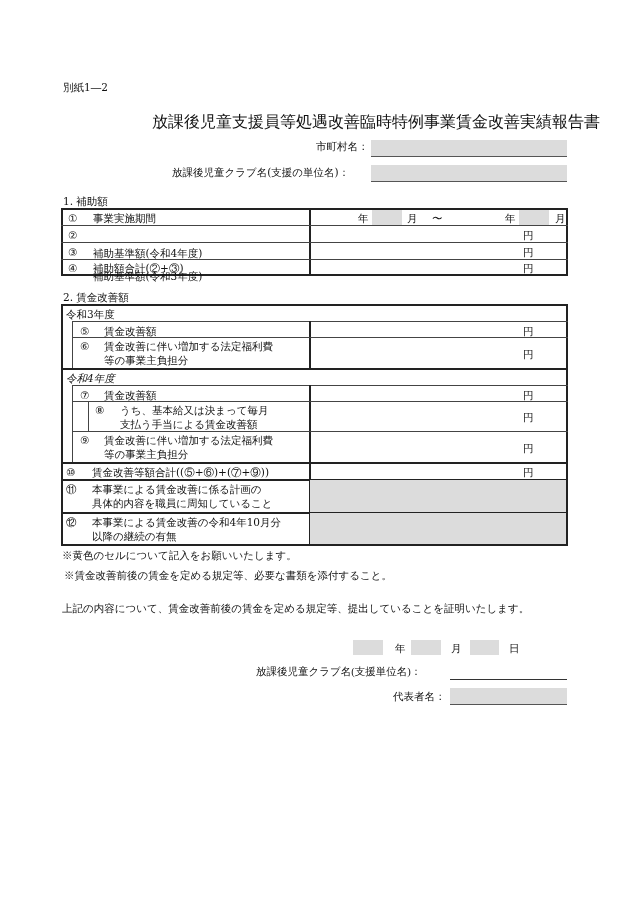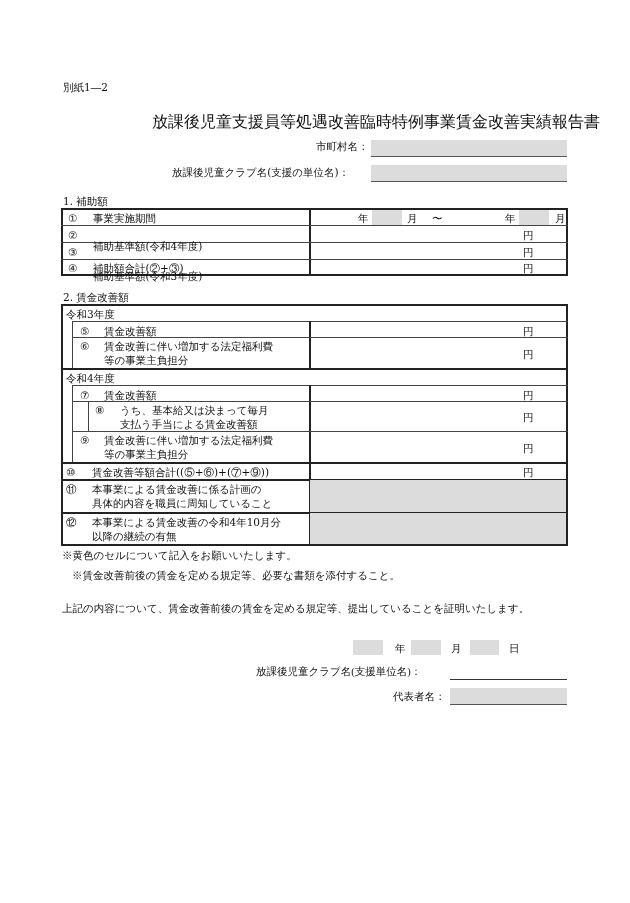--- a/index.html
+++ b/index.html
@@ -44,21 +44,21 @@
 <div class="cell" style="left:432px;top:212px;">〜</div>
 <div class="cell" style="left:505px;top:212px;">年</div>
 <div class="gcell" style="left:519px;top:210px;width:30px;height:15px;"></div>
 <div class="cell" style="left:555px;top:212px;">月</div>
 
 <div class="cell" style="left:68px;top:229px;">②</div>
 <div class="cell" style="left:93px;top:229px;margin-top:41px;">補助基準額(令和3年度)</div>
 <div class="cell" style="left:523px;top:229px;">円</div>
 
 <div class="cell" style="left:68px;top:246px;">③</div>
-<div class="cell" style="left:93px;top:240px;text-align:right;">補助基準額(令和4年度)</div>
+<div class="cell" style="left:93px;top:247px;text-align:right;">補助基準額(令和4年度)</div>
 <div class="cell" style="left:523px;top:246px;">円</div>
 
 <div class="cell" style="left:68px;top:262px;">④</div>
 <div class="cell" style="left:93px;top:262px;">補助額合計(②+③)</div>
 <div class="cell" style="left:523px;top:262px;">円</div>
 
 <div class="abs" style="left:63px;top:292px;">2. 賃金改善額</div>
 
 <div class="tbl" style="left:61px;top:304px;width:507px;height:242px;"></div>
 
@@ -72,21 +72,21 @@
 <div class="cell" style="left:104px;top:325px;">賃金改善額</div>
 <div class="cell" style="left:523px;top:325px;">円</div>
 
 <div class="cell" style="left:80px;top:340px;">⑥</div>
 <div class="cell" style="left:104px;top:340px;">賃金改善に伴い増加する法定福利費</div>
 <div class="cell" style="left:104px;top:354px;">等の事業主負担分</div>
 <div class="cell" style="left:523px;top:348px;">円</div>
 
 <div class="hl thick" style="left:61px;top:368px;width:507px;"></div>
 
-<div class="cell" style="left:66px;top:372px;">令和4年度</div>
+<div class="cell" style="left:66px;top:372px;font-style:italic;">令和4年度</div>
 <div class="hl" style="left:72px;top:385px;width:496px;"></div>
 <div class="vl" style="left:72px;top:385px;height:78px;"></div>
 <div class="vl thick" style="left:309px;top:385px;height:78px;"></div>
 <div class="hl" style="left:72px;top:401px;width:496px;"></div>
 <div class="vl" style="left:88px;top:401px;height:30px;"></div>
 <div class="hl" style="left:72px;top:431px;width:496px;"></div>
 
 <div class="cell" style="left:80px;top:389px;">⑦</div>
 <div class="cell" style="left:104px;top:389px;">賃金改善額</div>
 <div class="cell" style="left:523px;top:389px;">円</div>
@@ -116,21 +116,21 @@
 <div class="cell" style="left:92px;top:497px;">具体的内容を職員に周知していること</div>
 
 <div class="hl thick" style="left:61px;top:512px;width:507px;"></div>
 
 <div class="gcell" style="left:310px;top:513px;width:256px;height:31px;"></div>
 <div class="cell" style="left:66px;top:516px;">⑫</div>
 <div class="cell" style="left:92px;top:516px;">本事業による賃金改善の令和4年10月分</div>
 <div class="cell" style="left:92px;top:530px;">以降の継続の有無</div>
 
 <div class="abs" style="left:62px;top:550px;">※黄色のセルについて記入をお願いいたします。</div>
-<div class="abs" style="left:72px;top:570px;">※賃金改善前後の賃金を定める規定等、必要な書類を添付すること。</div>
+<div class="abs" style="left:64px;top:570px;">※賃金改善前後の賃金を定める規定等、必要な書類を添付すること。</div>
 
 <div class="abs" style="left:62px;top:603px;">上記の内容について、賃金改善前後の賃金を定める規定等、提出していることを証明いたします。</div>
 
 <div class="gcell" style="left:353px;top:640px;width:30px;height:15px;"></div>
 <div class="abs" style="left:395px;top:643px;">年</div>
 <div class="gcell" style="left:411px;top:640px;width:30px;height:15px;"></div>
 <div class="abs" style="left:451px;top:643px;">月</div>
 <div class="gcell" style="left:470px;top:640px;width:29px;height:15px;"></div>
 <div class="abs" style="left:509px;top:643px;">日</div>
 

